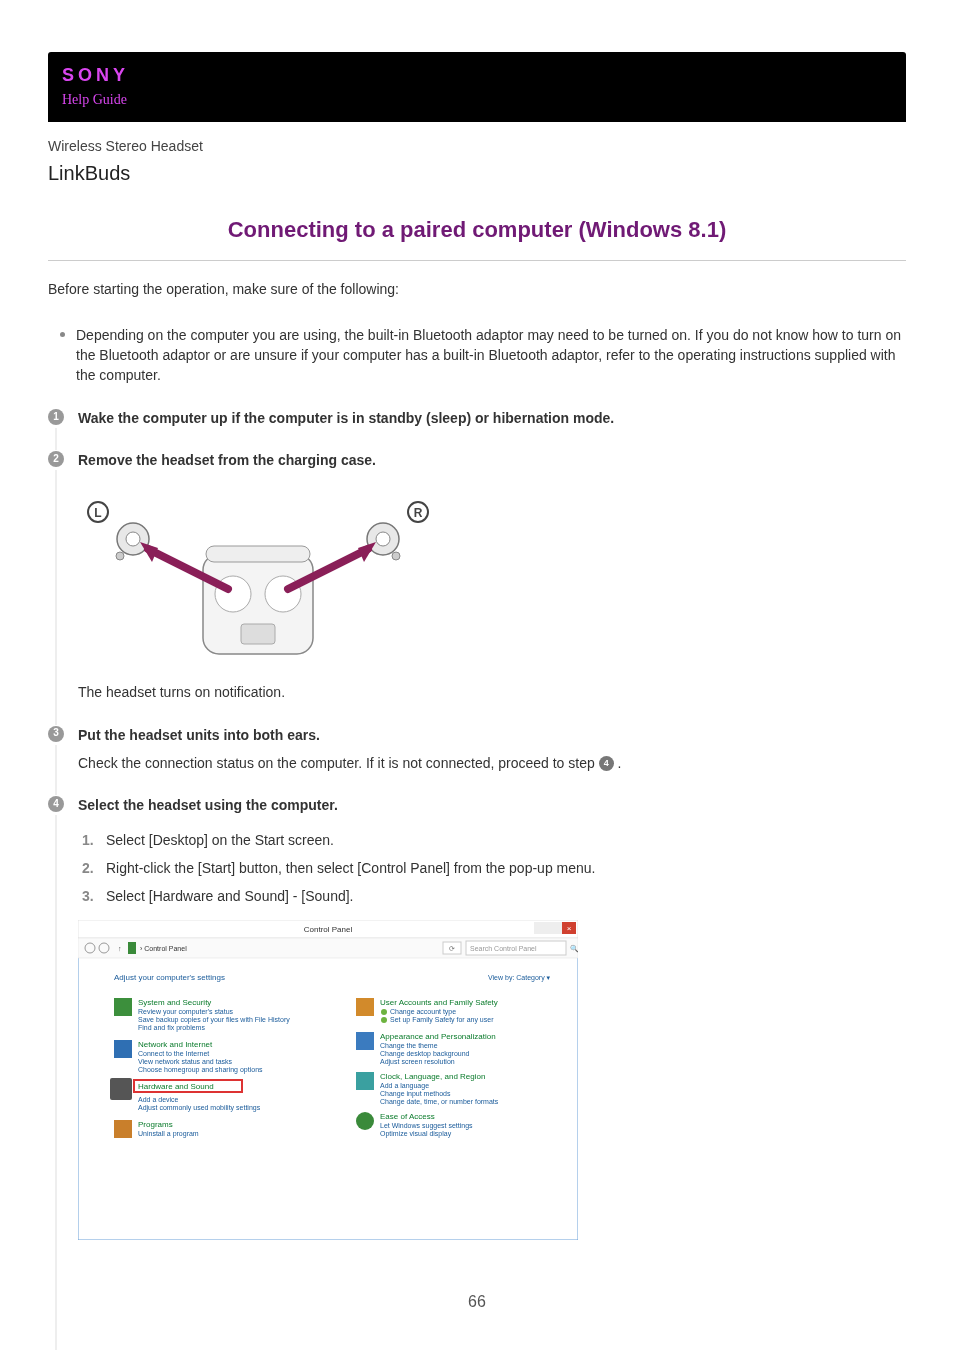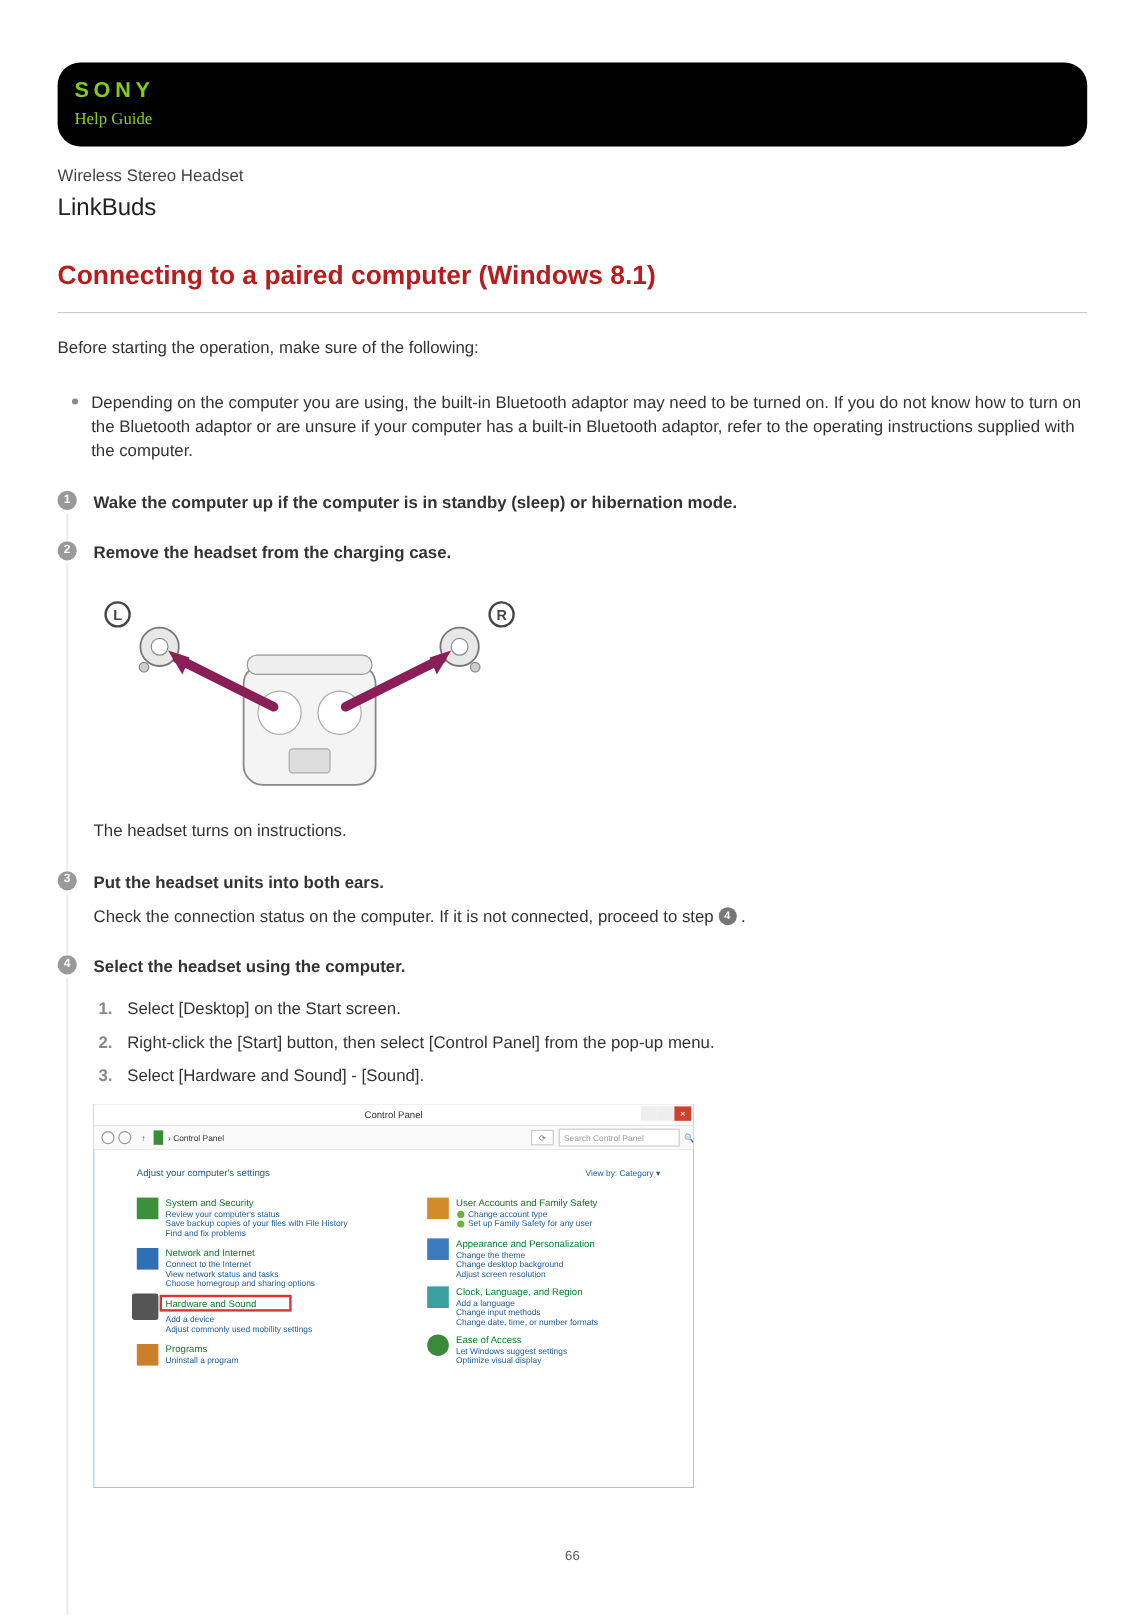--- a/index.html
+++ b/index.html
@@ -8,44 +8,44 @@
     background: #fff;
     color: #333;
     width: 954px;
     margin: 0 auto;
     font-size: 14px;
     line-height: 1.45;
   }
   .page { padding: 30px 48px 40px 48px; }
   .black-header {
     background: #000;
-    color: #84cc16;
+    color: #d946ef;
     padding: 10px 0 12px 14px;
     margin-top: 22px;
     border-top-left-radius: 3px;
     border-top-right-radius: 3px;
-    border-radius: 19px;
   }
   .logo {
     font-family: "Arial Black", Arial, sans-serif;
     font-weight: 900;
     letter-spacing: 4px;
     font-size: 18px;
   }
   .help-guide { font-size: 14px; margin-top: 2px; font-family: Liberation Serif, serif; }
   .product-info { margin-top: 14px; }
   .product-type { font-size: 14px; color: #444; }
   .product-name { font-size: 20px; color: #222; margin-top: 2px; }
   h1.title {
     font-size: 22px;
     font-weight: bold;
-    color: #b91c1c;
+    color: #701a75;
     margin-top: 26px;
     padding-bottom: 14px;
     border-bottom: 1px solid #ccc;
+    text-align: center;
   }
   .intro { margin-top: 18px; font-size: 14px; }
   ul.bullets { list-style: none; margin-top: 26px; padding-left: 28px; }
   ul.bullets li { position: relative; padding-left: 0; }
   ul.bullets li::before {
     content: "";
     position: absolute;
     left: -16px; top: 7px;
     width: 5px; height: 5px;
     background: #888;
@@ -109,21 +109,21 @@
   ol.substeps li::before {
     content: counter(sub) ".";
     position: absolute;
     left: -24px;
     top: 4px;
     font-weight: bold;
     color: #888;
     font-size: 14px;
   }
   .cp-shot { margin-top: 10px; }
-  .page-num { text-align: center; font-size: 11px; color: #555; margin-top: 50px; }
+  .page-num { text-align: center; font-size: 16px; color: #555; margin-top: 50px; }
 
   
   .illus svg { display: block; }
   .cp-shot svg { display: block; }
 </style>
 </head>
 <body>
 
 <div class="page">
 
@@ -188,21 +188,21 @@
             <circle cx="305" cy="55" r="7" fill="#fff" stroke="#888"></circle>
             <circle cx="318" cy="72" r="4" fill="#ccc" stroke="#888"></circle>
           </g>
 
           <path d="M150 105 Q 100 80 70 65" fill="none" stroke="#8a1f58" stroke-width="8" stroke-linecap="round"></path>
           <polygon points="62,58 80,64 74,78" fill="#8a1f58"></polygon>
           <path d="M210 105 Q 260 80 290 65" fill="none" stroke="#8a1f58" stroke-width="8" stroke-linecap="round"></path>
           <polygon points="298,58 280,64 286,78" fill="#8a1f58"></polygon>
         </svg>
       </div>
-      <p class="sub-para">The headset turns on instructions.</p>
+      <p class="sub-para">The headset turns on notification.</p>
     </div>
   </div>
 
   <div class="step">
     <div class="step-marker">
       <div class="circle">3</div>
       <div class="line"></div>
     </div>
     <div class="step-body">
       <div class="step-head">Put the headset units into both ears.</div>

